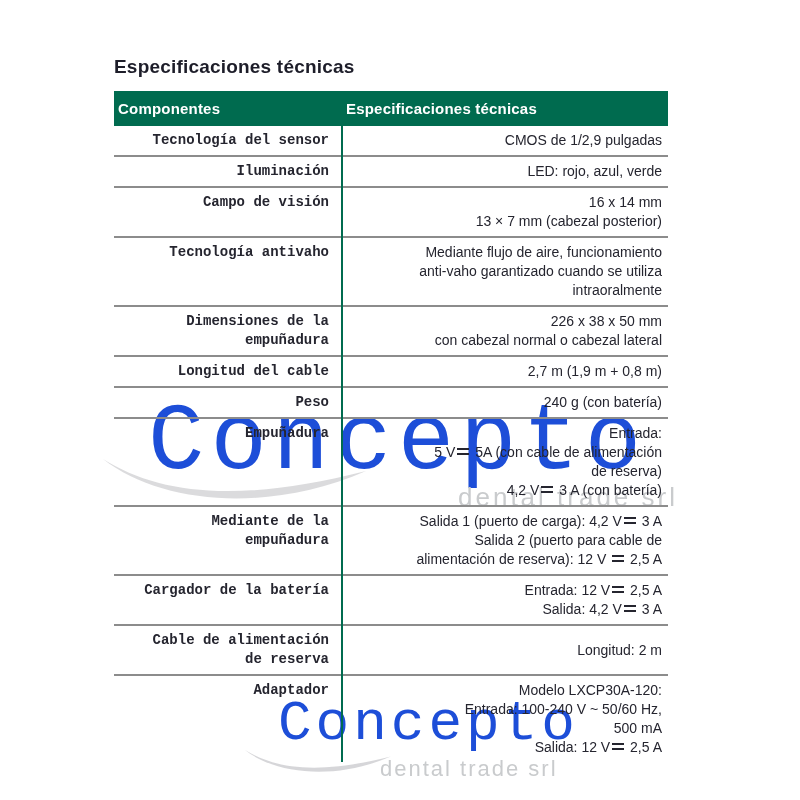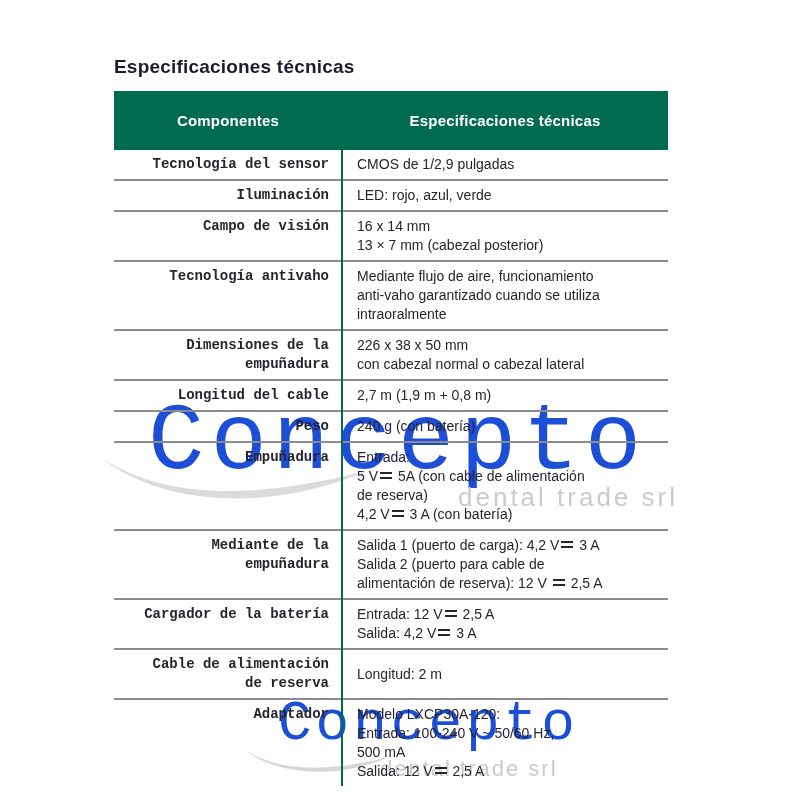--- a/index.html
+++ b/index.html
@@ -28,31 +28,31 @@
     margin:0 0 13px 0;font-size:19px;line-height:23px;font-weight:bold;
     color:#1D1D29;letter-spacing:0.2px;
   }
   table.spec{
     border-collapse:collapse;width:554px;table-layout:fixed;
     font-size:14px;line-height:19px;
   }
   col.c1{width:228px;} col.c2{width:326px;}
   thead th{
     background:#006B4F;color:#FFFFFF;font-weight:bold;font-size:15px;
-    height:27px;padding:16px;text-align:center;letter-spacing:0.2px;
+    height:27px;padding:4px;text-align:left;letter-spacing:0.2px;
   }
   tbody td{padding:5px 0;}
   tbody td.label{
     text-align:right;font-weight:bold;vertical-align:top;
     padding-right:12px;padding-left:4px;
     border-right:2px solid #006B4F;
     font-family:Liberation Mono, monospace;
   }
   tbody td.value{
-    text-align:left;vertical-align:middle;
+    text-align:right;vertical-align:middle;
     padding-left:14px;padding-right:6px;
   }
   tbody tr + tr td{border-top:2px solid #8C8C8C;}
   .cell-line{white-space:nowrap;}
   
   .dc{
     display:inline-block;width:12px;height:3px;box-sizing:content-box;
     border-top:2px solid #25252F;border-bottom:2px dashed #25252F;
     vertical-align:2px;margin:0 2px;
   }

